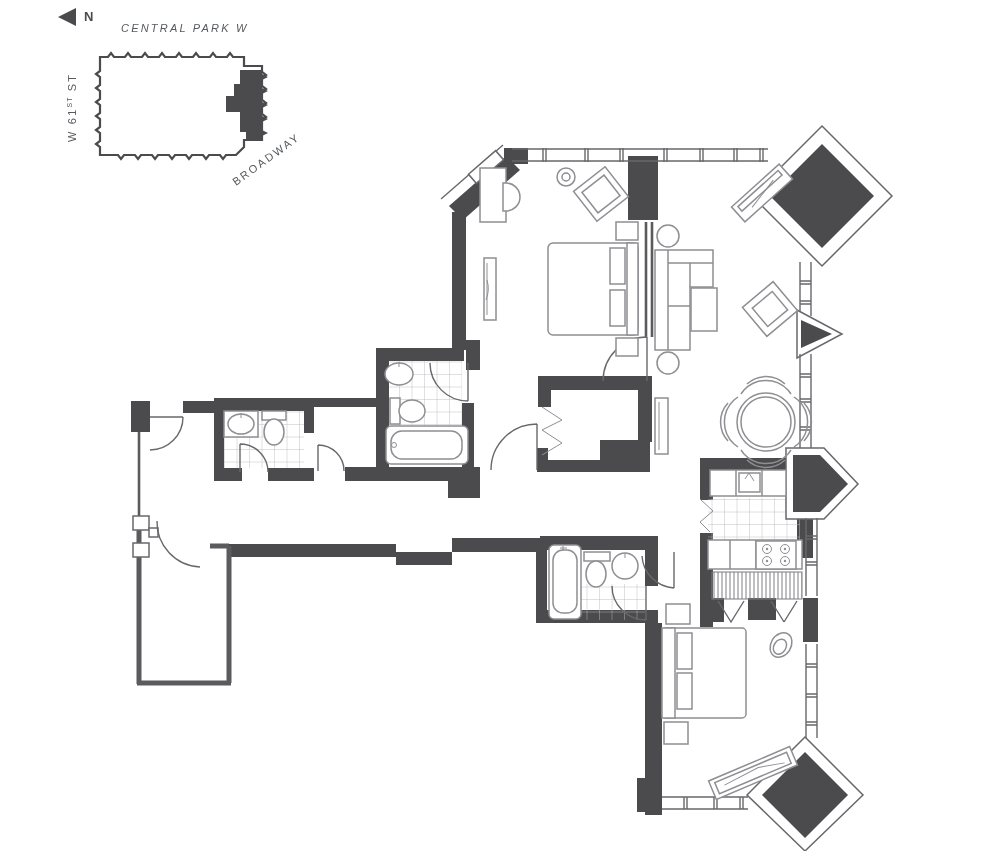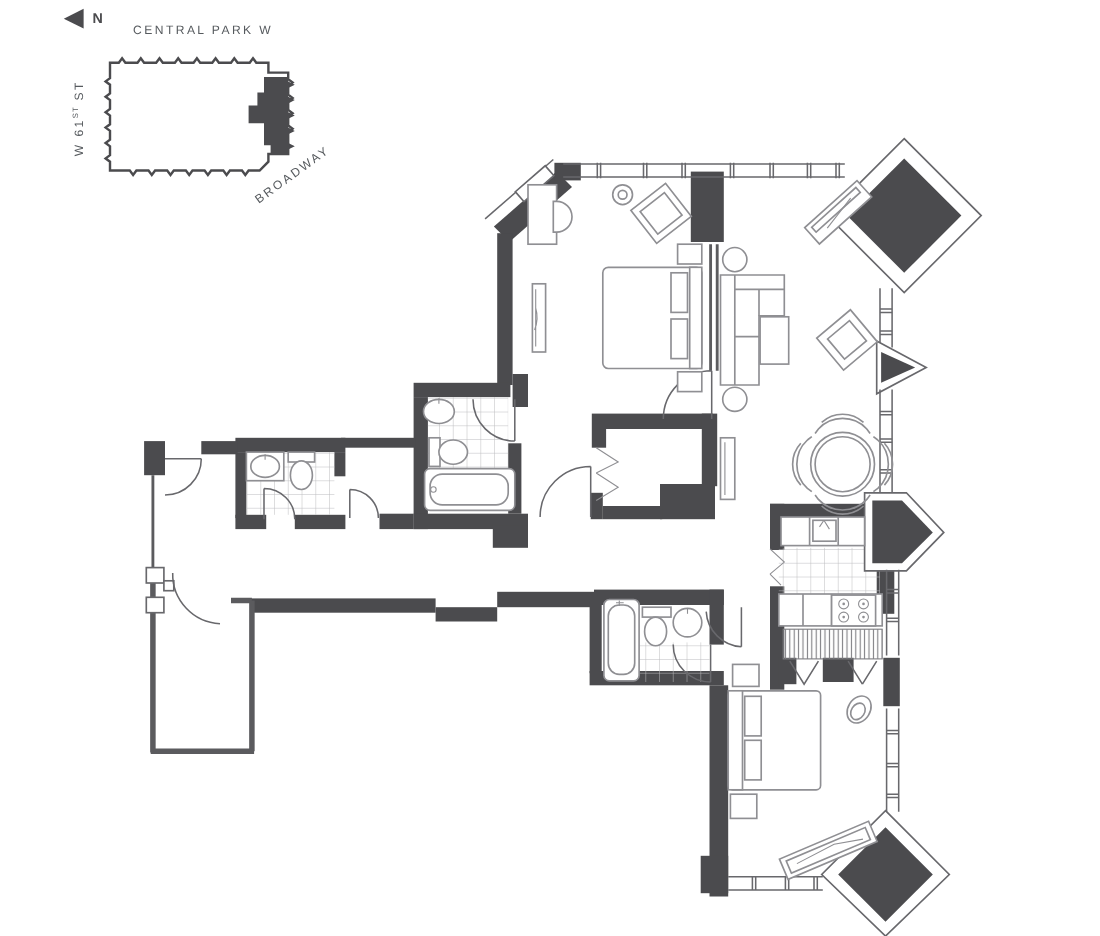--- a/index.html
+++ b/index.html
@@ -310,16 +310,16 @@
         <path class="thin" d="M241,413 v5"></path>
       </g>
       <g>
         <rect class="fur" x="262" y="411" width="24" height="9"></rect>
         <ellipse class="fur" cx="274" cy="432" rx="10" ry="13"></ellipse>
       </g>
     </g>
   </svg>
 
   <div class="label" id="lbl-north" style="left:84px;top:9px;">N</div>
-  <div class="label" style="left:121px;top:22px;">CENTRAL PARK W</div>
+  <div class="label" style="left:121px;top:22px;font-style:italic;">CENTRAL PARK W</div>
   <div class="label" id="lbl-w61" style="left:66px;top:142px;"><span>W 61</span><span class="sup">ST</span><span> ST</span></div>
   <div class="label" id="lbl-broadway" style="left:230px;top:178px;">BROADWAY</div>
 </div>
 
 </body></html>

